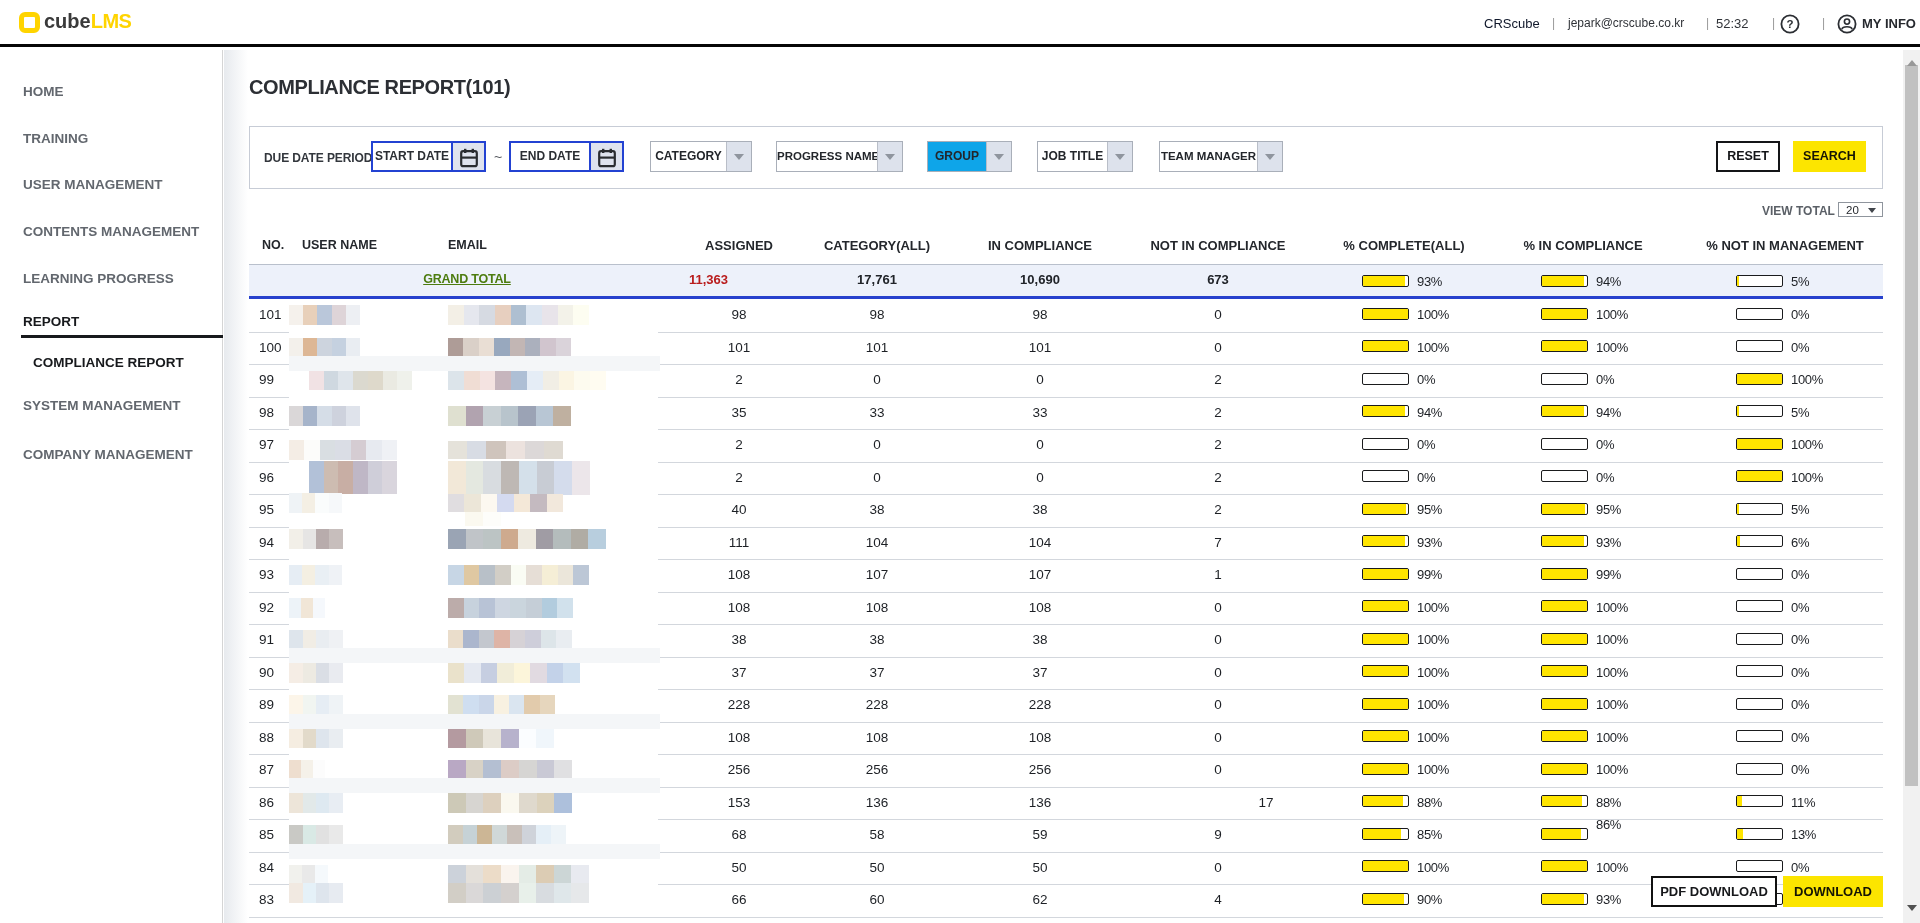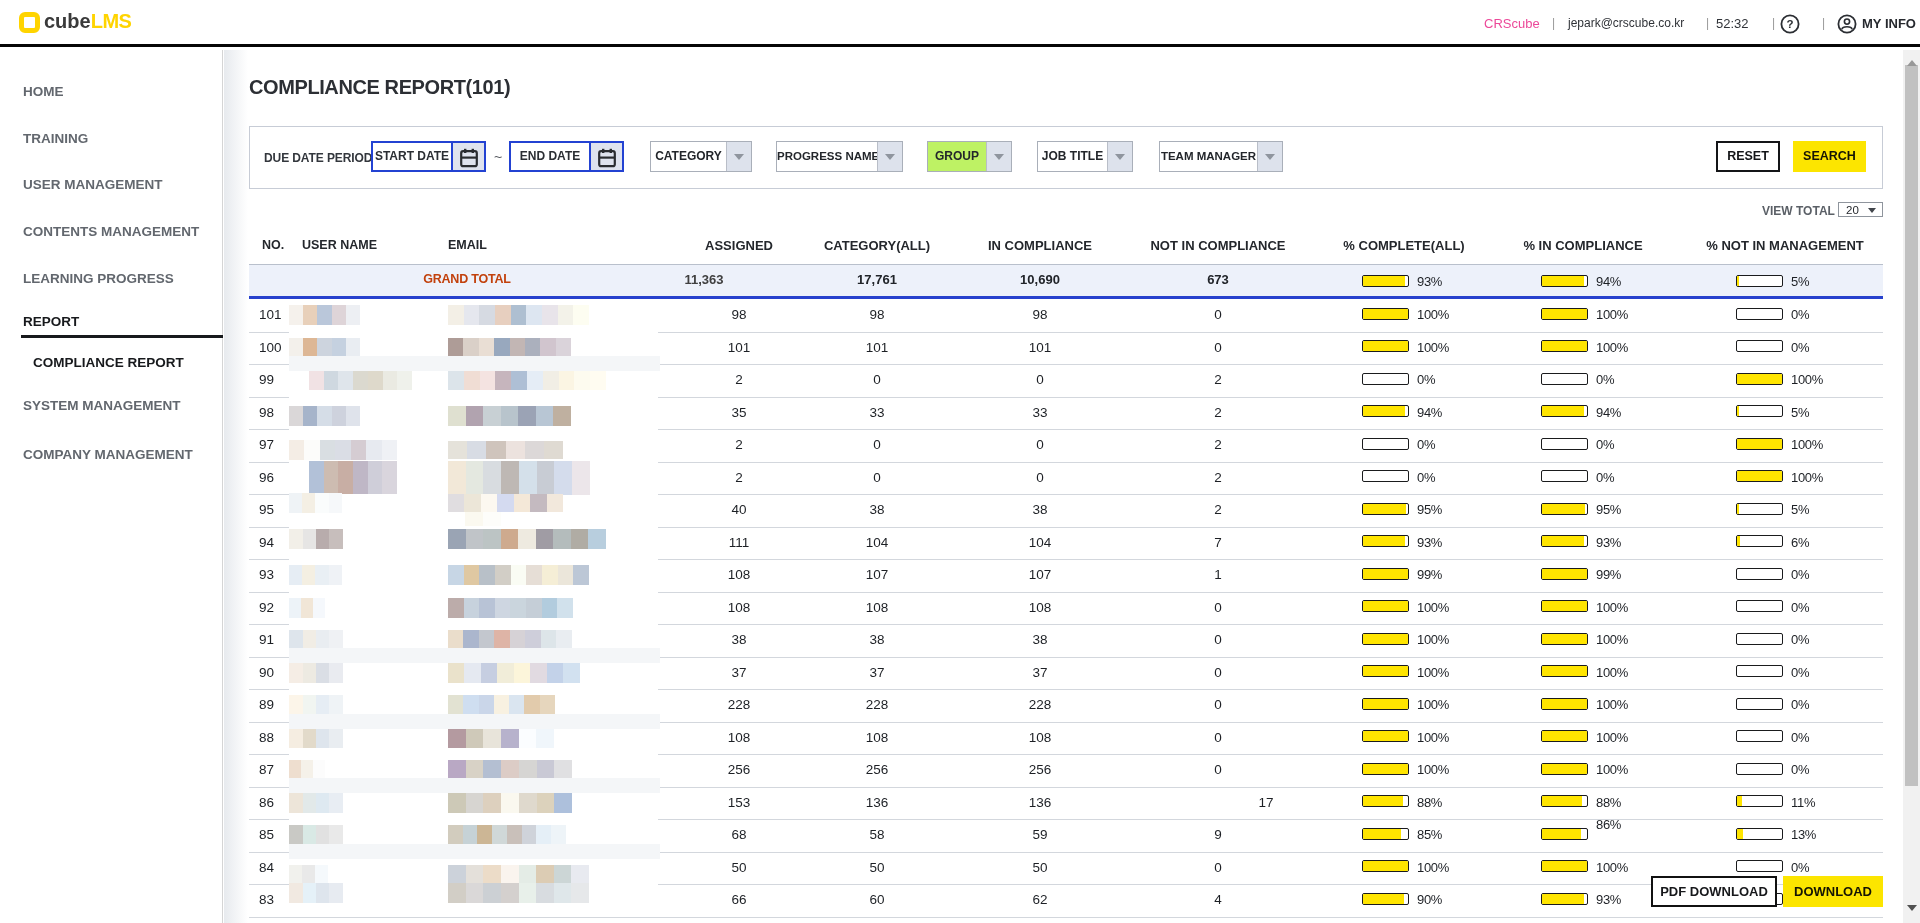--- a/index.html
+++ b/index.html
@@ -13,21 +13,21 @@
 .hdr.c { transform:translateX(-50%); }
 .menu { position:absolute; left:23px; font-size:13.5px; font-weight:bold; color:#62676e; white-space:nowrap; }
 </style>
 </head>
 <body>
 
 <div class="abs" style="left:0;top:0;width:1920px;height:47px;background:#fff;border-bottom:3px solid #060606;">
   <div class="abs" style="left:19px;top:12px;width:21px;height:21px;border:5.5px solid #ffd400;border-radius:6px;"></div>
   <div class="abs" style="left:44px;top:10px;font-size:20px;font-weight:bold;color:#3a3a3a;letter-spacing:0px;">cube<span style="color:#ffd400;letter-spacing:-0.5px;">LMS</span></div>
 
-  <div class="abs" style="left:1484px;top:16px;font-size:13px;color:#ec4899;">CRScube</div>
+  <div class="abs" style="left:1484px;top:16px;font-size:13px;color:#0f172a;">CRScube</div>
   <div class="abs" style="left:1552px;top:16px;font-size:12px;color:#999;">|</div>
   <div class="abs" style="left:1568px;top:16px;font-size:12px;color:#303338;">jepark@crscube.co.kr</div>
   <div class="abs" style="left:1706px;top:16px;font-size:12px;color:#999;">|</div>
   <div class="abs" style="left:1716px;top:16px;font-size:13px;color:#303338;">52:32</div>
   <div class="abs" style="left:1772px;top:16px;font-size:12px;color:#999;">|</div>
   <svg class="abs" style="left:1780px;top:14px" width="20" height="20" viewBox="0 0 20 20">
     <circle cx="10" cy="10" r="8.6" fill="none" stroke="#2b2e33" stroke-width="1.8"></circle>
     <text x="10" y="14.2" text-anchor="middle" font-size="11.5" font-weight="bold" fill="#2b2e33" font-family="Liberation Sans">?</text>
   </svg>
   <div class="abs" style="left:1822px;top:16px;font-size:12px;color:#999;">|</div>
@@ -87,21 +87,21 @@
   <div class="abs" style="left:75px;top:0;width:25px;height:29px;background:#dde2ec;border-left:1px solid #b9bec8;">
     <div class="abs" style="left:50%;top:12px;margin-left:-5px;width:0;height:0;border-left:5px solid transparent;border-right:5px solid transparent;border-top:6px solid #8f959e;"></div>
   </div>
 </div>
 <div class="abs" style="left:776px;top:141px;width:127px;height:31px;border:1px solid #a9afb9;background:#fff;">
   <div class="abs" style="left:0;top:0;width:100px;height:29px;line-height:29px;text-align:center;font-size:11.5px;font-weight:bold;color:#23262b;white-space:nowrap;">PROGRESS NAME</div>
   <div class="abs" style="left:100px;top:0;width:25px;height:29px;background:#dde2ec;border-left:1px solid #b9bec8;">
     <div class="abs" style="left:50%;top:12px;margin-left:-5px;width:0;height:0;border-left:5px solid transparent;border-right:5px solid transparent;border-top:6px solid #8f959e;"></div>
   </div>
 </div>
-<div class="abs" style="left:927px;top:141px;width:85px;height:31px;border:1px solid #a9afb9;background:#bef264;">
+<div class="abs" style="left:927px;top:141px;width:85px;height:31px;border:1px solid #a9afb9;background:#0ea5e9;">
   <div class="abs" style="left:0;top:0;width:58px;height:29px;line-height:29px;text-align:center;font-size:12px;font-weight:bold;color:#23262b;white-space:nowrap;">GROUP</div>
   <div class="abs" style="left:58px;top:0;width:25px;height:29px;background:#dde2ec;border-left:1px solid #b9bec8;">
     <div class="abs" style="left:50%;top:12px;margin-left:-5px;width:0;height:0;border-left:5px solid transparent;border-right:5px solid transparent;border-top:6px solid #8f959e;"></div>
   </div>
 </div>
 <div class="abs" style="left:1037px;top:141px;width:96px;height:31px;border:1px solid #a9afb9;background:#fff;">
   <div class="abs" style="left:0;top:0;width:69px;height:29px;line-height:29px;text-align:center;font-size:12px;font-weight:bold;color:#23262b;white-space:nowrap;">JOB TITLE</div>
   <div class="abs" style="left:69px;top:0;width:25px;height:29px;background:#dde2ec;border-left:1px solid #b9bec8;">
     <div class="abs" style="left:50%;top:12px;margin-left:-5px;width:0;height:0;border-left:5px solid transparent;border-right:5px solid transparent;border-top:6px solid #8f959e;"></div>
   </div>
@@ -128,22 +128,22 @@
 <div class="hdr c" style="left:739px;">ASSIGNED</div>
 <div class="hdr c" style="left:877px;">CATEGORY(ALL)</div>
 <div class="hdr c" style="left:1040px;">IN COMPLIANCE</div>
 <div class="hdr c" style="left:1218px;">NOT IN COMPLIANCE</div>
 <div class="hdr c" style="left:1404px;">% COMPLETE(ALL)</div>
 <div class="hdr c" style="left:1583px;">% IN COMPLIANCE</div>
 <div class="hdr c" style="left:1785px;">% NOT IN MANAGEMENT</div>
 
 <div class="abs" style="left:249px;top:264px;width:1634px;height:32px;background:#edf1fa;border-top:1px solid #b9c0cc;"></div>
 <div class="abs" style="left:249px;top:296px;width:1634px;height:3px;background:#2741cd;"></div>
-<div class="abs" style="left:417px;top:272px;width:100px;text-align:center;font-size:12.5px;letter-spacing:-0.2px;font-weight:bold;color:#c2410c;">GRAND TOTAL</div>
-<div class="abs" style="left:654px;top:272px;width:100px;text-align:center;font-size:13px;font-weight:bold;color:#404040;">11,363</div>
+<div class="abs" style="left:417px;top:272px;width:100px;text-align:center;font-size:12.5px;letter-spacing:-0.2px;font-weight:bold;color:#4d7c0f;text-decoration:underline;">GRAND TOTAL</div>
+<div class="abs" style="left:689px;top:272px;width:100px;font-size:13px;font-weight:bold;color:#b91c1c;">11,363</div>
 <div class="abs" style="left:827px;top:272px;width:100px;text-align:center;font-size:13px;font-weight:bold;color:#212429;">17,761</div>
 <div class="abs" style="left:990px;top:272px;width:100px;text-align:center;font-size:13px;font-weight:bold;color:#212429;">10,690</div>
 <div class="abs" style="left:1168px;top:272px;width:100px;text-align:center;font-size:13px;font-weight:bold;color:#212429;">673</div>
 <div class="abs" style="left:1362px;top:275px;width:47px;height:12px;border:1.5px solid #1a1b1d;border-radius:2px;background:#fff;overflow:hidden;">
     <div style="position:absolute;left:0;top:0;bottom:0;width:93%;background:#ffe500;"></div>
   </div>
 <div class="pcttext abs" style="left:1417px;top:274px;">93%</div>
 <div class="abs" style="left:1541px;top:275px;width:47px;height:12px;border:1.5px solid #1a1b1d;border-radius:2px;background:#fff;overflow:hidden;">
     <div style="position:absolute;left:0;top:0;bottom:0;width:94%;background:#ffe500;"></div>
   </div>

